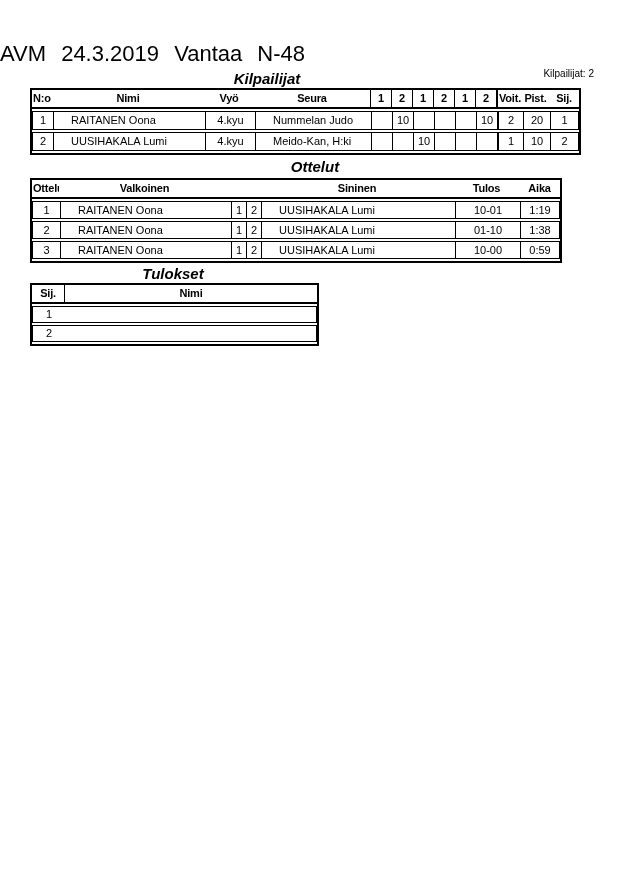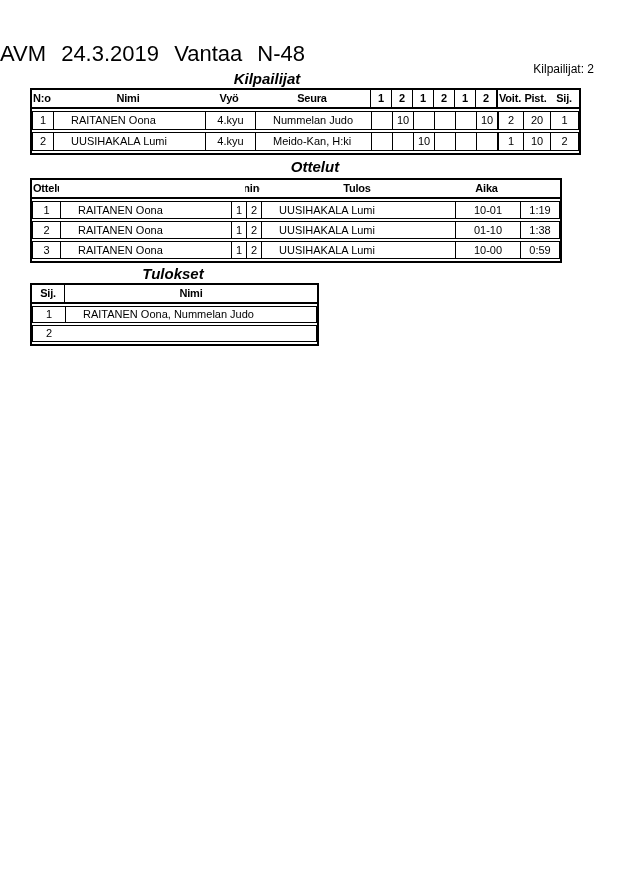--- a/index.html
+++ b/index.html
@@ -12,21 +12,21 @@
   .title{
     top:41px;left:0;width:630px;text-align:left;
     font-size:22px;font-weight:normal;word-spacing:9px;white-space:nowrap;
   }
   .sec-heading{
     font-size:15px;font-weight:bold;text-align:center;white-space:nowrap;font-style:italic;
   }
   .h-kilpailijat{top:70px;left:0;width:534px;}
   .h-ottelut{top:158px;left:0;width:590px;margin-left:20px;}
   .h-tulokset{top:265px;left:0;width:346px;}
-  .comp-count{top:62px;right:36px;font-size:12px;}
+  .comp-count{top:68px;right:36px;font-size:10px;}
 
   .tbl{border:2px solid #000;background:#fff;}
   .hdr{font-weight:bold;height:17px;border-bottom:2px solid #000;}
   .row{height:17px;border:1px solid #000;margin:2px 0;}
   .grid{display:grid;align-items:stretch;}
   .c{
     display:flex;align-items:center;justify-content:center;
     font-size:11px;line-height:1;white-space:nowrap;overflow:hidden;
     box-sizing:border-box;height:100%;
   }
@@ -102,20 +102,21 @@
     <div class="c bl">10</div>
     <div class="c bl">2</div>
   </div>
 </div>
 
 <div class="abs sec-heading h-ottelut">Ottelut</div>
 
 <div class="abs tbl tbl2">
   <div class="hdr grid t2grid">
     <div class="c hleft">Ottelu</div>
+    <div class="c">Valkoinen</div>
     <div class="c"></div>
     <div class="c"></div>
     <div class="c">Sininen</div>
     <div class="c">Tulos</div>
     <div class="c">Aika</div>
   </div>
 
   <div class="row grid t2grid">
     <div class="c">1</div>
     <div class="c bl left">RAITANEN Oona</div>
@@ -150,19 +151,18 @@
 <div class="abs sec-heading h-tulokset">Tulokset</div>
 
 <div class="abs tbl tbl3">
   <div class="hdr grid t3grid">
     <div class="c">Sij.</div>
     <div class="c bl">Nimi</div>
   </div>
 
   <div class="row grid t3grid">
     <div class="c">1</div>
-    <div class="c bl left">RAITANEN Oona, Nummelan Judo</div>
   </div>
 
   <div class="row grid t3grid">
     <div class="c">2</div>
   </div>
 </div>
 
 </body></html>

